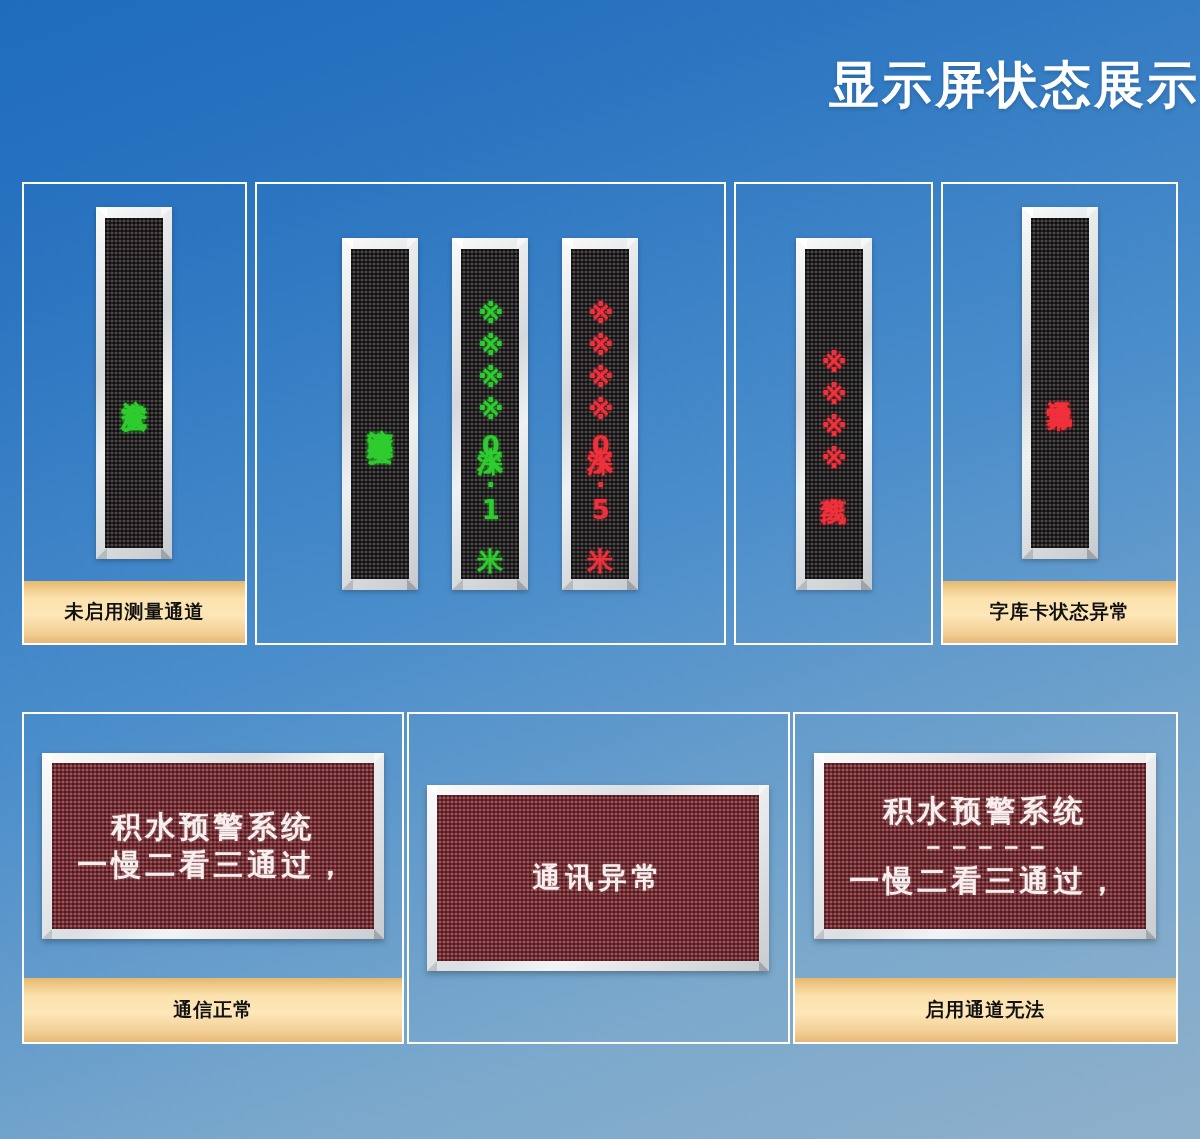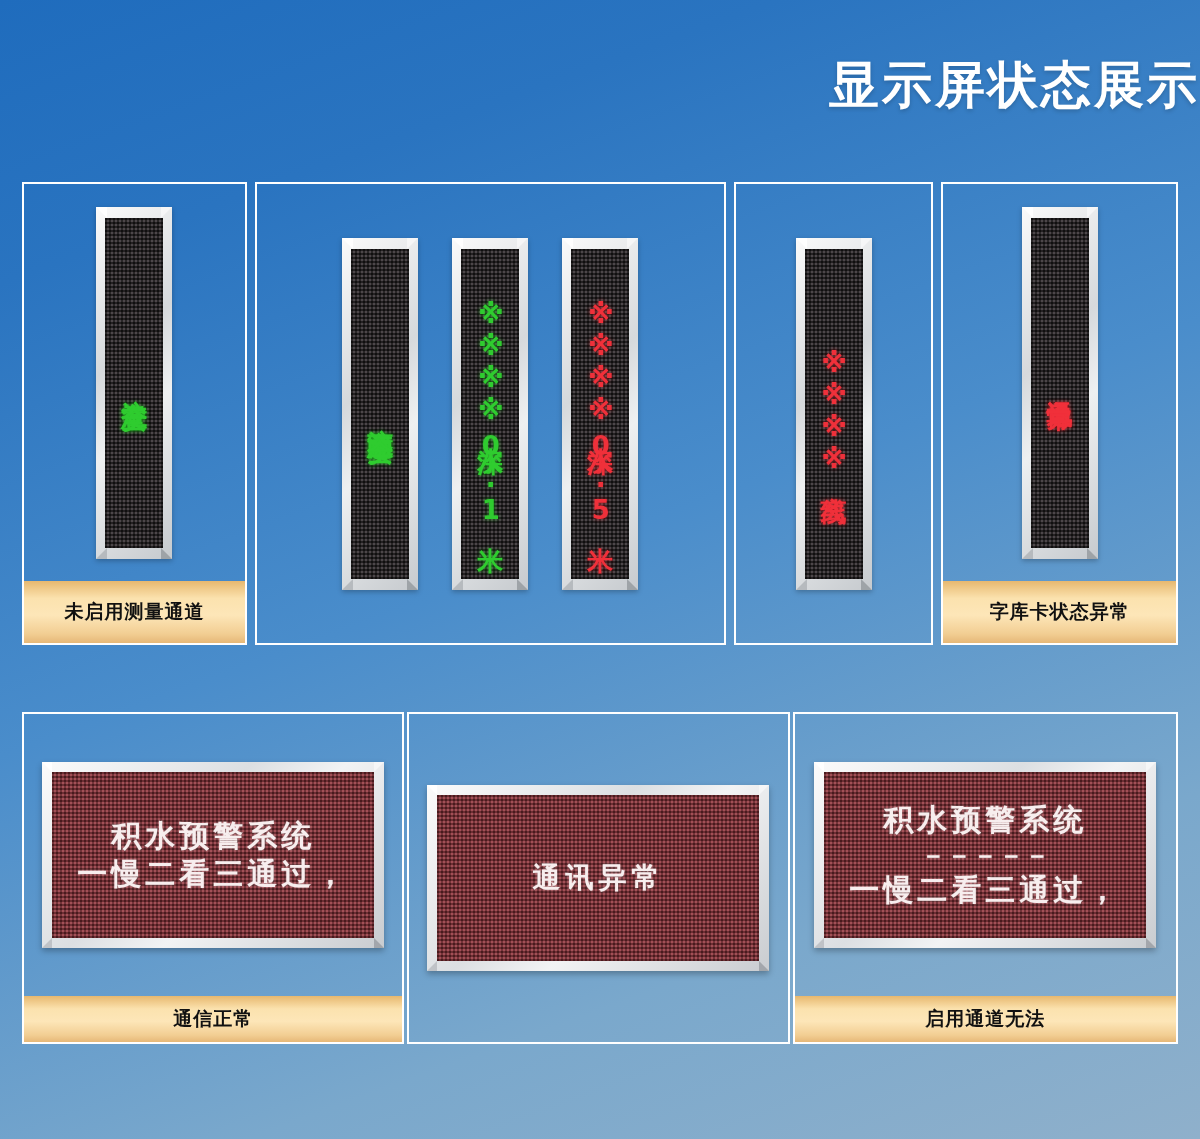--- a/index.html
+++ b/index.html
@@ -40,21 +40,21 @@
     background:linear-gradient(180deg,#e7b86f 0%,#fbe2ae 28%,#fde6b8 55%,#f2ce93 85%,#e6b878 100%);
     color:#111111;
     font-size:19px;
     font-weight:bold;
     text-align:center;
     line-height:1.35;
     display:flex; align-items:center; justify-content:center;
     letter-spacing:1px;
   }
   #row-top .caption { height:62px; }
-  #row-bottom .caption { height:46px; }
+  #row-bottom .caption { height:64px; }
   .caption.two-line { line-height:1.3; }
 
   
   .screen-v {
     position:relative;
     width:76px; height:352px;
     background:linear-gradient(135deg,#fafafa 0%,#d6d9dc 40%,#eef0f1 60%,#c6cace 100%);
     padding:11px 9px;
     box-shadow:0 2px 5px rgba(0,0,0,.25);
   }

